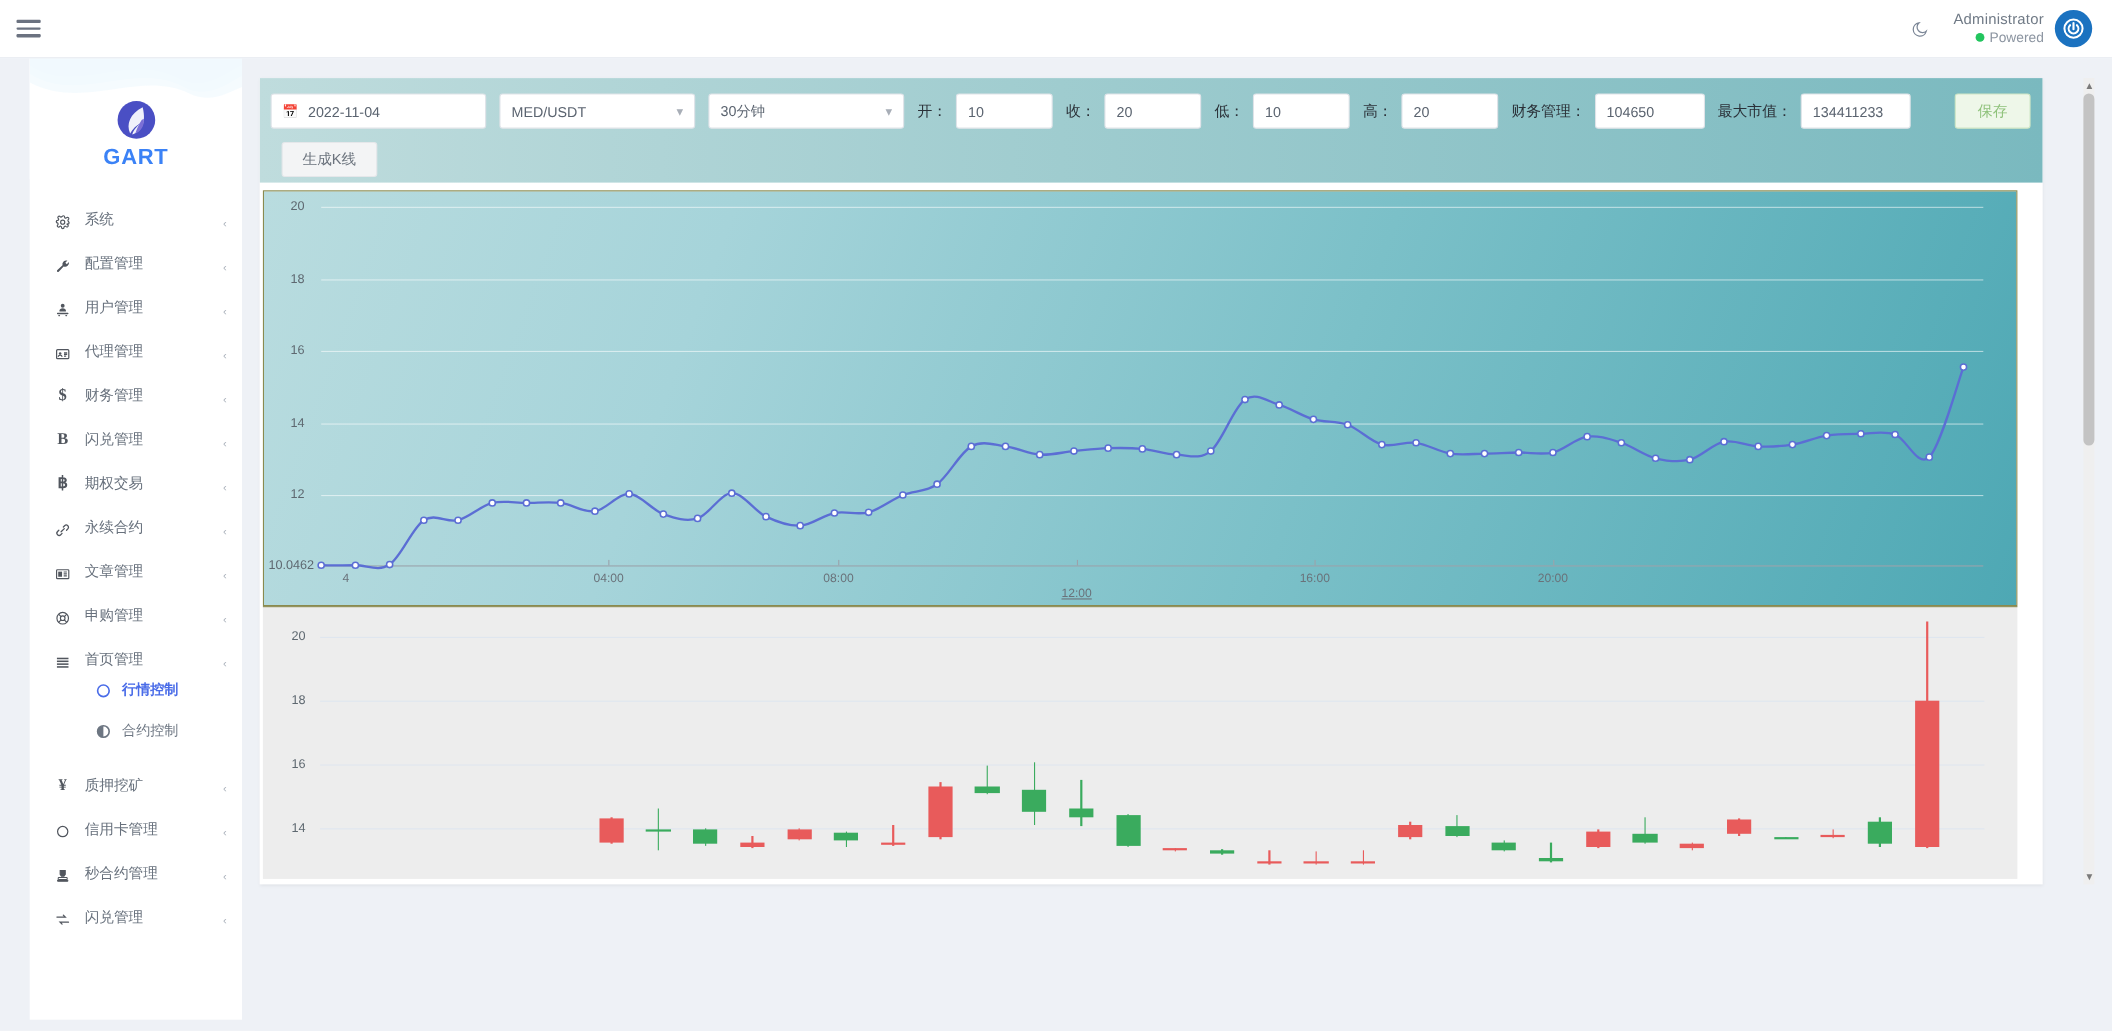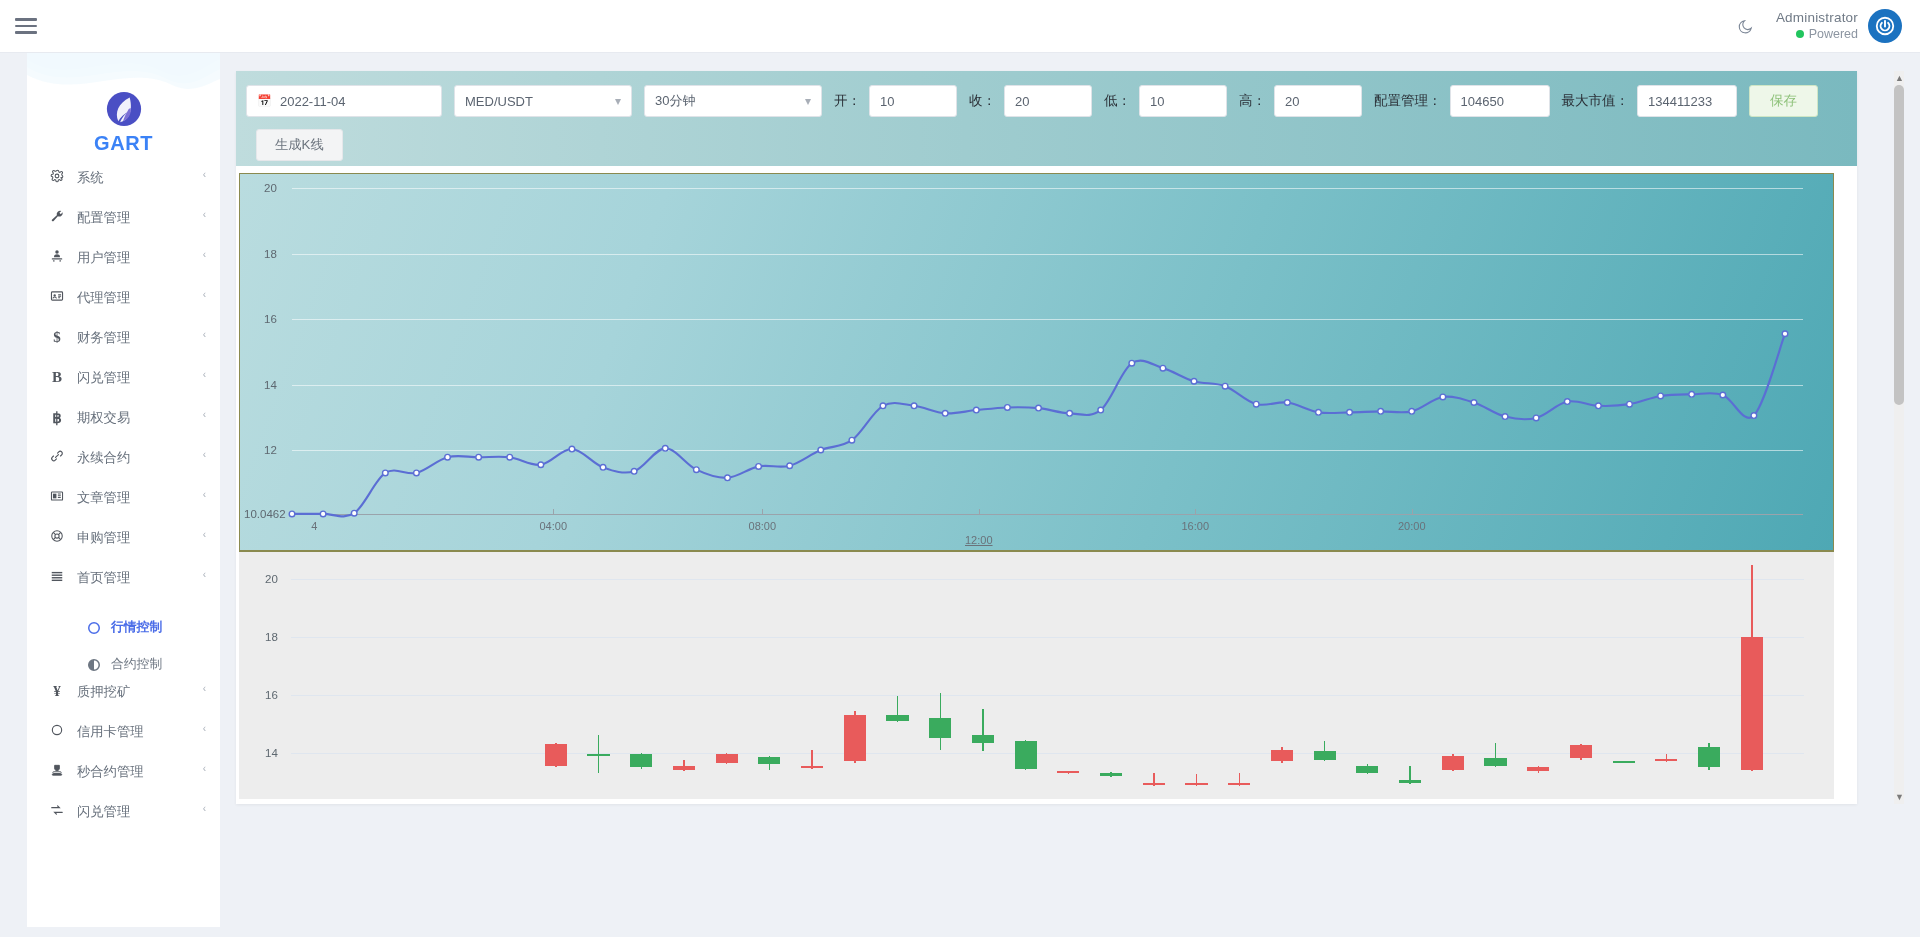--- a/index.html
+++ b/index.html
@@ -59,21 +59,21 @@
     background: #ffffff;
   }
   .brand-wave { position: absolute; top: 0; left: 0; width: 193px; height: 55px; }
   .brand-logo { width: 38px; height: 38px; position: relative; z-index: 2; margin-bottom: 4px;}
   .brand-name {
     font-size: 20px; font-weight: 700; color: #3b82f6; letter-spacing: .6px;
     position: relative; z-index: 2;
   }
   .menu { padding-top: 6px; }
   .menu-item {
-    height: 40px; display: flex; align-items: flex-start;
+    height: 40px; display: flex; align-items: flex-end;
     padding-left: 20px; padding-right: 14px;
     cursor: pointer; color: #67707c; font-size: 13.3px;
     position: relative;
   }
   .menu-item.active { background: #f4f5f7; }
   .menu-icon {
     width: 20px; min-width: 20px; text-align: center;
     font-size: 13px; color: #51565e; margin-right: 10px;
     display: flex; align-items: center; justify-content: center;
   }
@@ -114,21 +114,21 @@
     margin-right: 12px;
   }
   .fld.date { width: 196px; justify-content: flex-start; gap: 8px; }
   .fld.sel { width: 178px; justify-content: space-between; }
   .fld.num { width: 88px; }
   .fld-ic { color: #a8aeb7; font-size: 12px; }
   .lbl { font-size: 13.5px; color: #2b3138; margin-right: 8px; white-space: nowrap; }
   .btn-save {
     height: 32px; padding: 0 20px; border: 1px solid #cfe6c5; border-radius: 3px;
     background: #eef7e9; color: #8fc27b; font-size: 13.5px; cursor: pointer;
-    display: flex; align-items: center; justify-content: center;
+    display: flex; align-items: center; justify-content: center; margin-left: 28px;
   }
   .btn-gen {
     margin-top: 12px; margin-left: 10px;
     height: 32px; padding: 0 18px; border: 1px solid #e5e7ea; border-radius: 3px;
     background: #f3f4f5; color: #6b737d; font-size: 13.3px; cursor: pointer;
     display: inline-flex; align-items: center;
   }
 
   
   .charts-wrap { position: relative; }
@@ -424,21 +424,21 @@
         <span class="lbl">低：</span>
         <div class="fld num">
           <span>10</span>
         </div>
 
         <span class="lbl">高：</span>
         <div class="fld num">
           <span>20</span>
         </div>
 
-        <span class="lbl">配置管理：</span>
+        <span class="lbl">财务管理：</span>
         <div class="fld num" style="width:100px">
           <span>104650</span>
         </div>
 
         <span class="lbl">最大市值：</span>
         <div class="fld num" style="width:100px">
           <span>134411233</span>
         </div>
 
         <div class="btn-save">保存</div>

